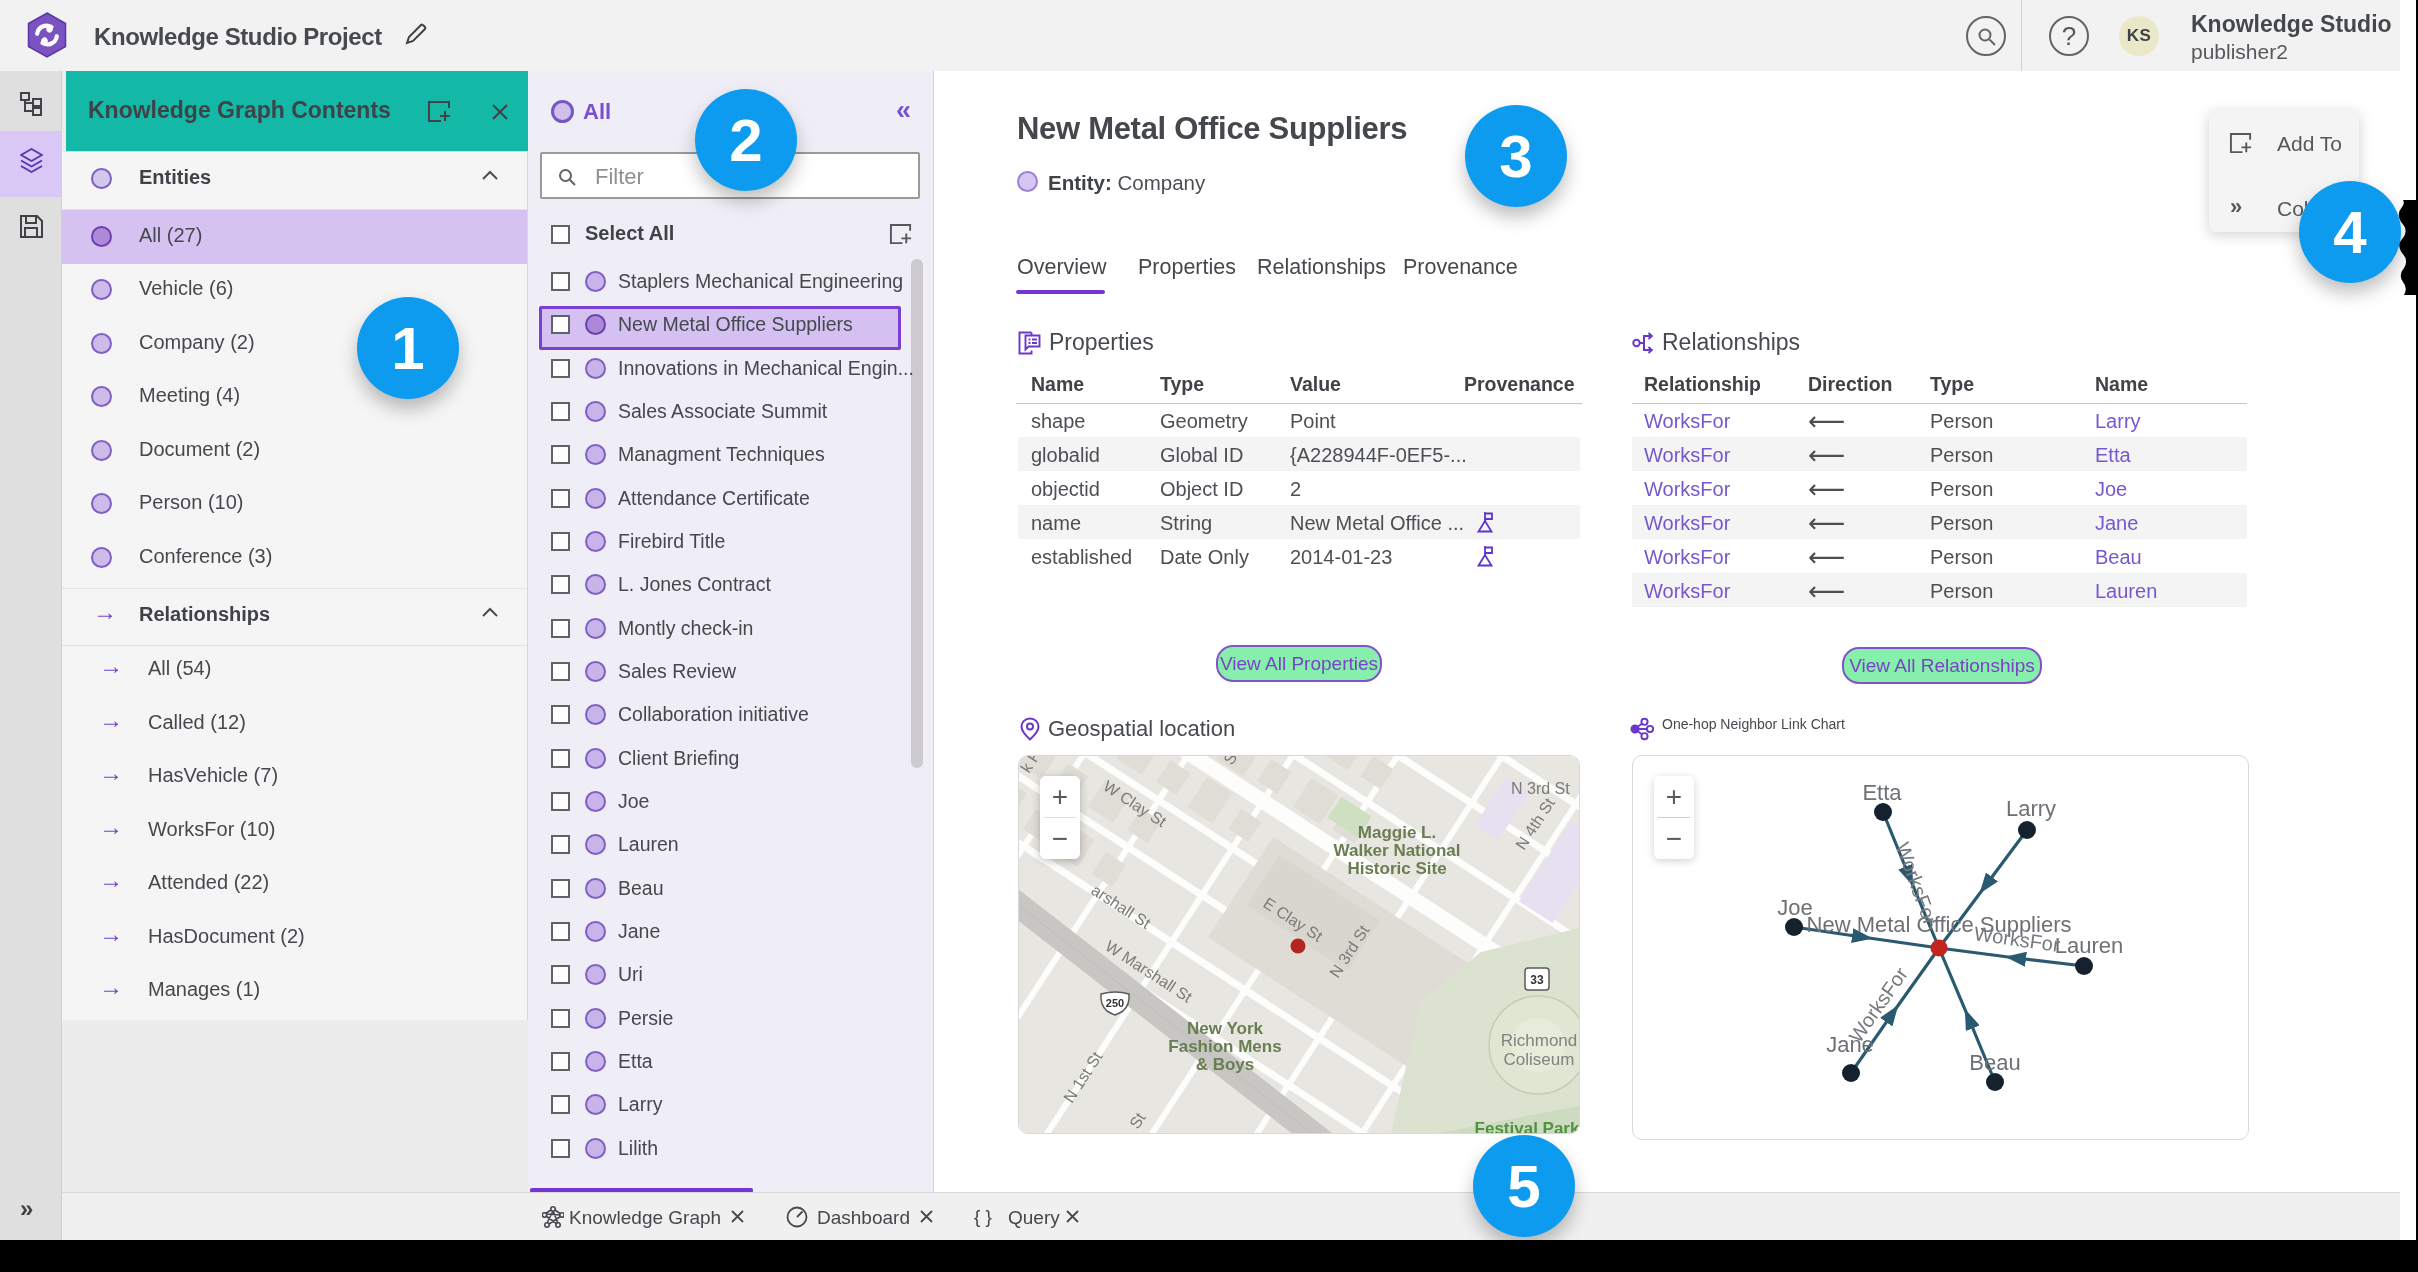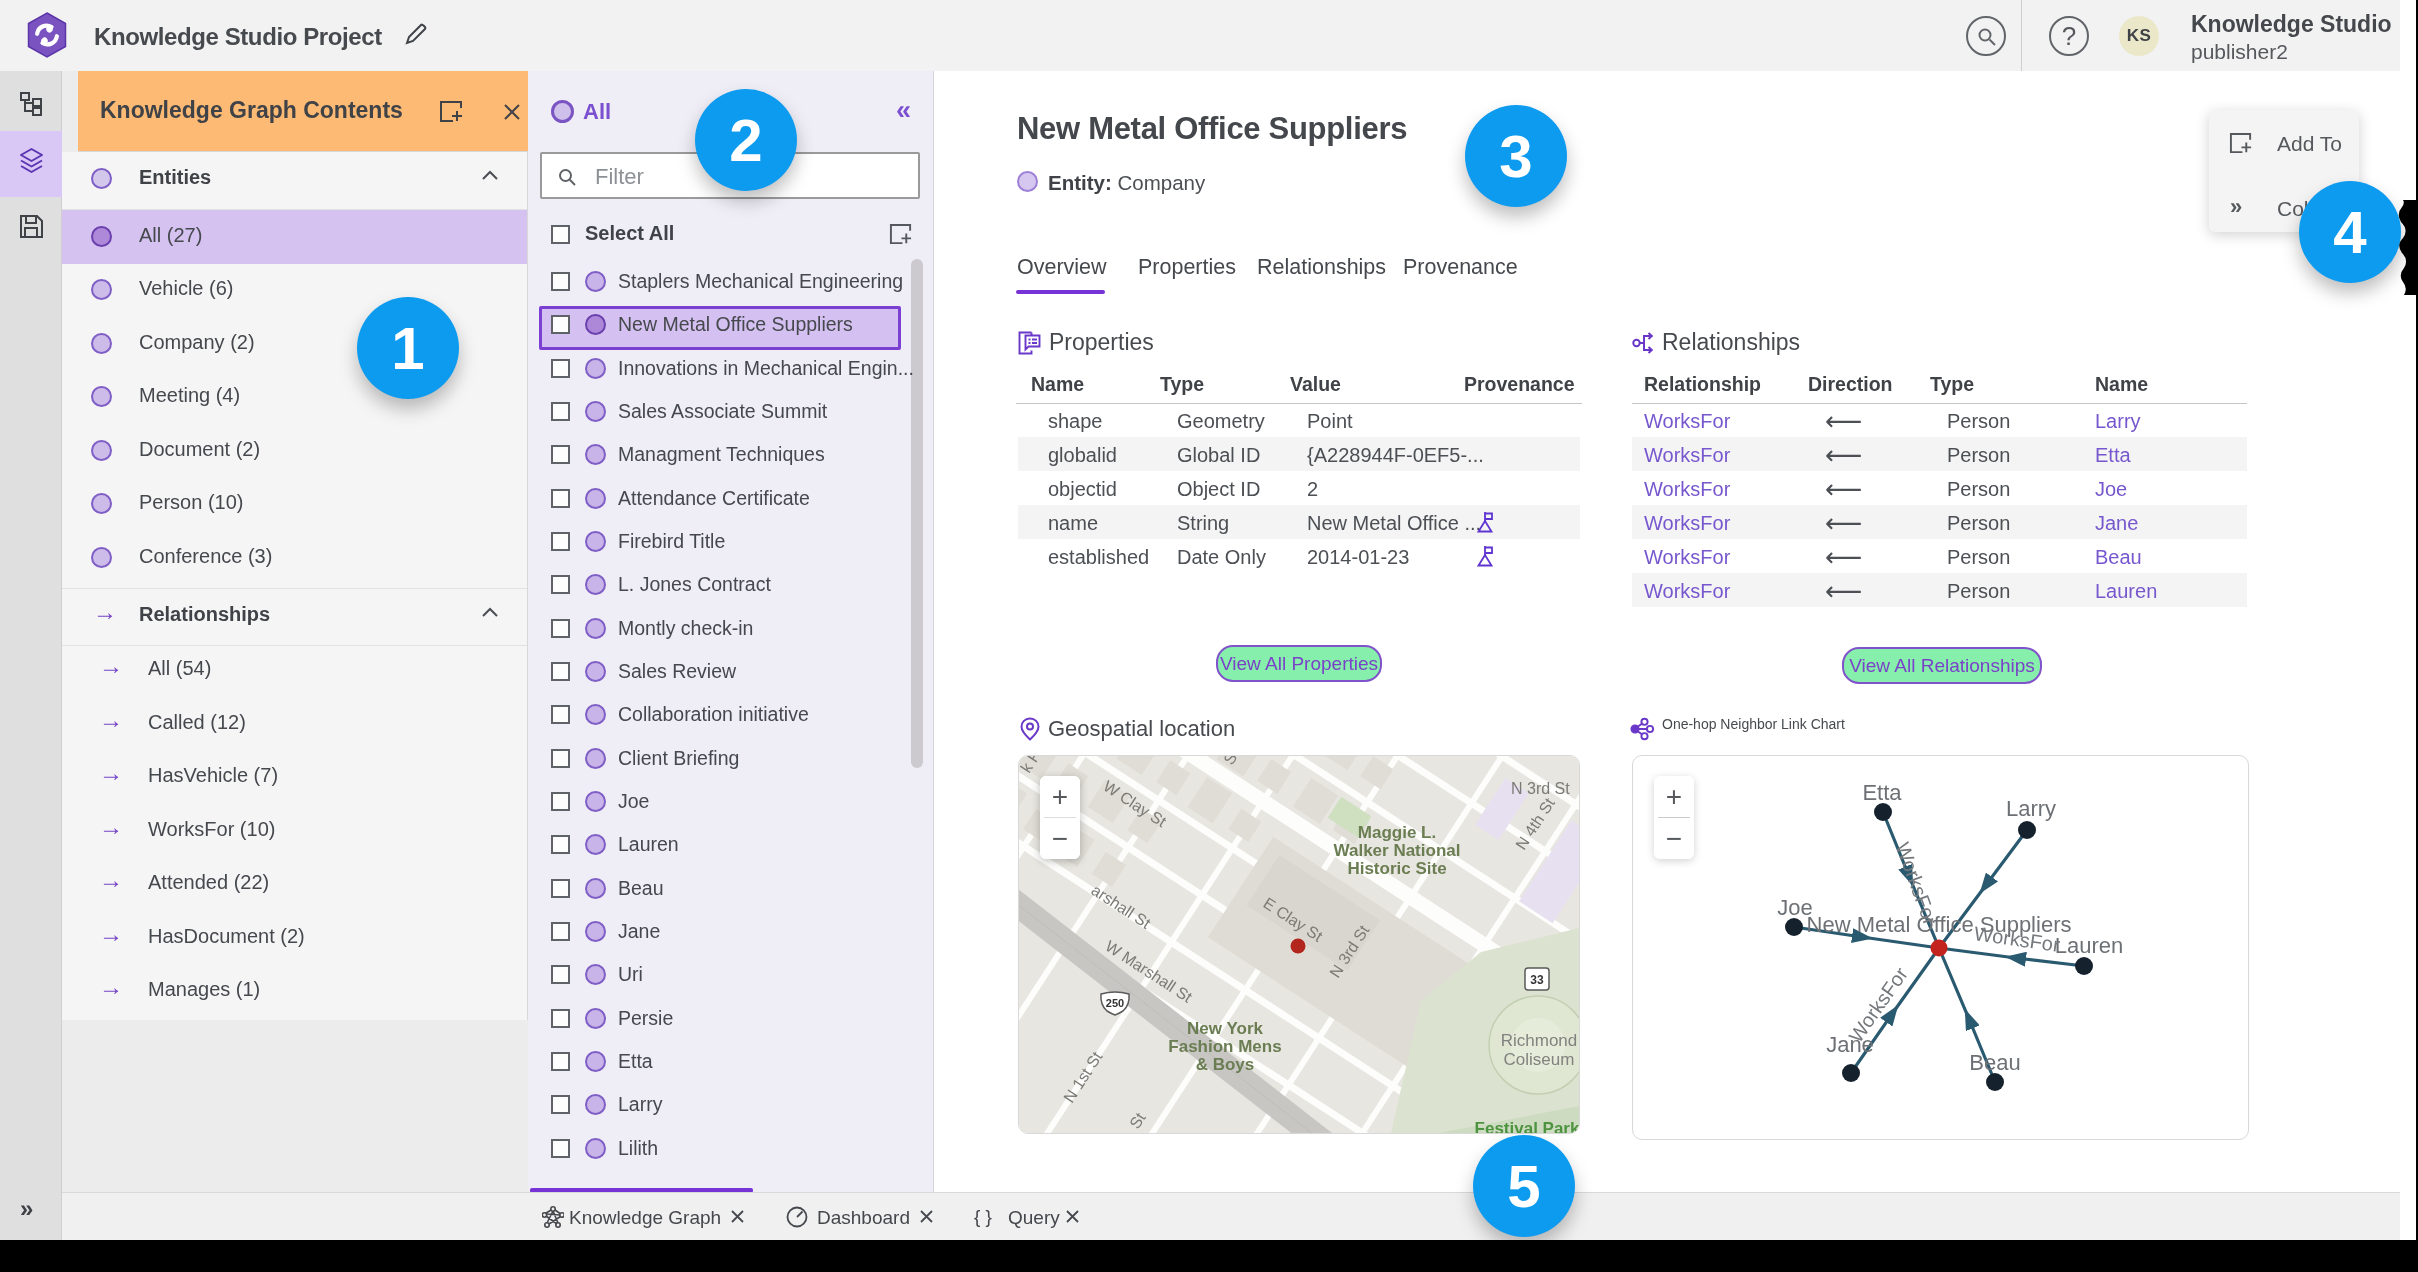--- a/index.html
+++ b/index.html
@@ -9,40 +9,40 @@
 #app{position:absolute;left:0;top:0;width:2416px;height:1240px;background:#fff;overflow:hidden;}
 
 #hdr{left:0;top:0;width:2400px;height:71px;background:#f3f2f2;border-bottom:1px solid #cfcfcf;}
 #hdr .title{left:94px;top:23px;font-size:24px;font-weight:bold;color:#46494e;letter-spacing:-0.4px;}
 .circbtn{width:40px;height:40px;border-radius:50%;border:2px solid #61656a;box-sizing:border-box;}
 
 #rail{left:0;top:71px;width:62px;height:1169px;background:#e0dfdf;border-right:1px solid #cfcfcf;box-sizing:border-box;}
 #railsel{left:0;top:60px;width:62px;height:66px;background:#d9c8f5;}
 
 #p1{left:62px;top:71px;width:466px;height:1121px;background:#ececec;}
-#p1hdr{left:16px;top:0;width:466px;height:81px;background:#fdba74;border-bottom:1px solid #d8d8d8;box-sizing:border-box;}
+#p1hdr{left:4px;top:0;width:466px;height:81px;background:#14b8a6;border-bottom:1px solid #d8d8d8;box-sizing:border-box;}
 #p1list{left:0;top:81px;width:466px;height:868px;background:#f6f5f6;border-right:1px solid #d8d8d8;box-sizing:border-box;}
 .p1row{left:0;width:465px;height:54px;padding-left:33px;}
 .pcirc{width:21px;height:21px;border-radius:50%;background:#cdbbe9;border:2px solid #7f5ec6;box-sizing:border-box;}
 .rowtxt{font-size:20px;color:#45484d;}
 .secttxt{font-size:20px;font-weight:bold;color:#3f4247;}
 .parrow{color:#7444c5;font-size:24px;}
 
 #p2{left:528px;top:71px;width:406px;height:1121px;background:#efedf6;border-right:1px solid #d5d3dd;box-sizing:border-box;}
 .ckbx{width:19px;height:19px;border:2px solid #5f6368;background:#fdfdfd;box-sizing:border-box;}
 .p2circ{width:21px;height:21px;border-radius:50%;background:#c8b4e8;border:2px solid #7f5ec6;box-sizing:border-box;}
 .p2row{left:0;width:406px;height:43px;}
 .p2txt{font-size:19.5px;color:#45484d;white-space:nowrap;}
 #p2sel{left:11px;top:235px;width:356px;height:38px;background:#d5c1f1;border:3px solid #7b3fd1;border-radius:2px;}
 
 #main{left:934px;top:71px;width:1466px;height:1121px;background:#fff;}
 .h1{font-size:31px;font-weight:bold;color:#44474c;letter-spacing:-0.3px;white-space:nowrap;}
 .tab{font-size:21.5px;color:#45484d;}
 .th{font-size:19.5px;font-weight:bold;color:#3f4247;}
-.td{font-size:20px;color:#4c4f54;margin-left:17px;}
+.td{font-size:20px;color:#4c4f54;}
 .tdp{font-size:20px;color:#7757ce;}
 .shade{background:#f4f4f4;}
 .pill{border:2px solid #8153cb;border-radius:17px;color:#7a42c8;font-size:19px;white-space:nowrap;
   display:flex;align-items:center;justify-content:center;background:#86efac;}
 .secthead{font-size:23px;color:#46494e;}
 
 #popup{left:2209px;top:110px;width:150px;height:122px;background:#f5f4f4;border-radius:6px;
   box-shadow:0 3px 14px rgba(0,0,0,0.18);}
 
 #foot{left:62px;top:1192px;width:2338px;height:48px;background:#f1f0f1;border-top:1px solid #d9d9d9;box-sizing:border-box;}

